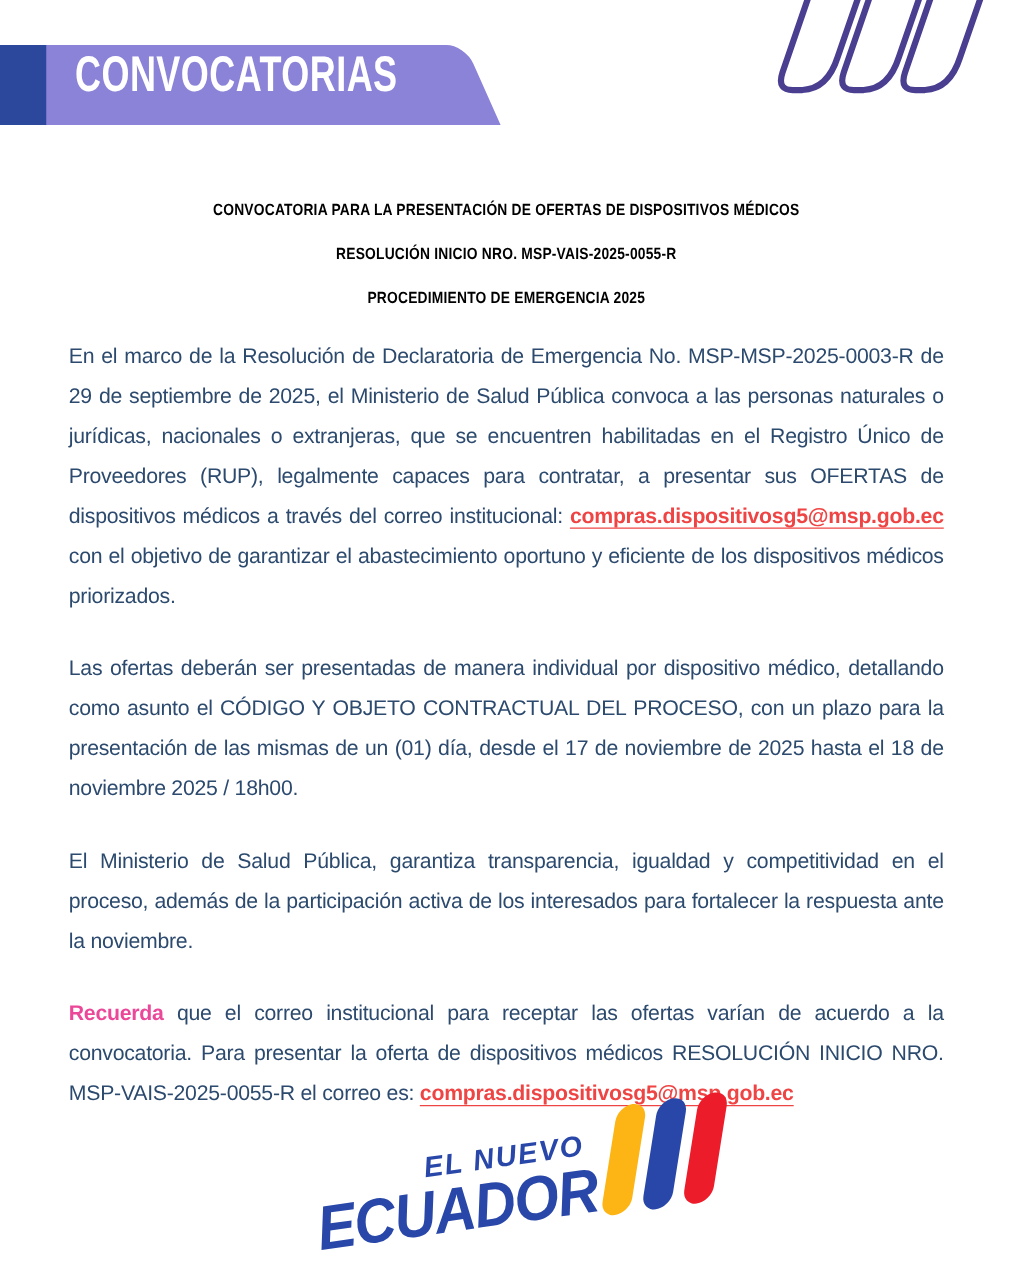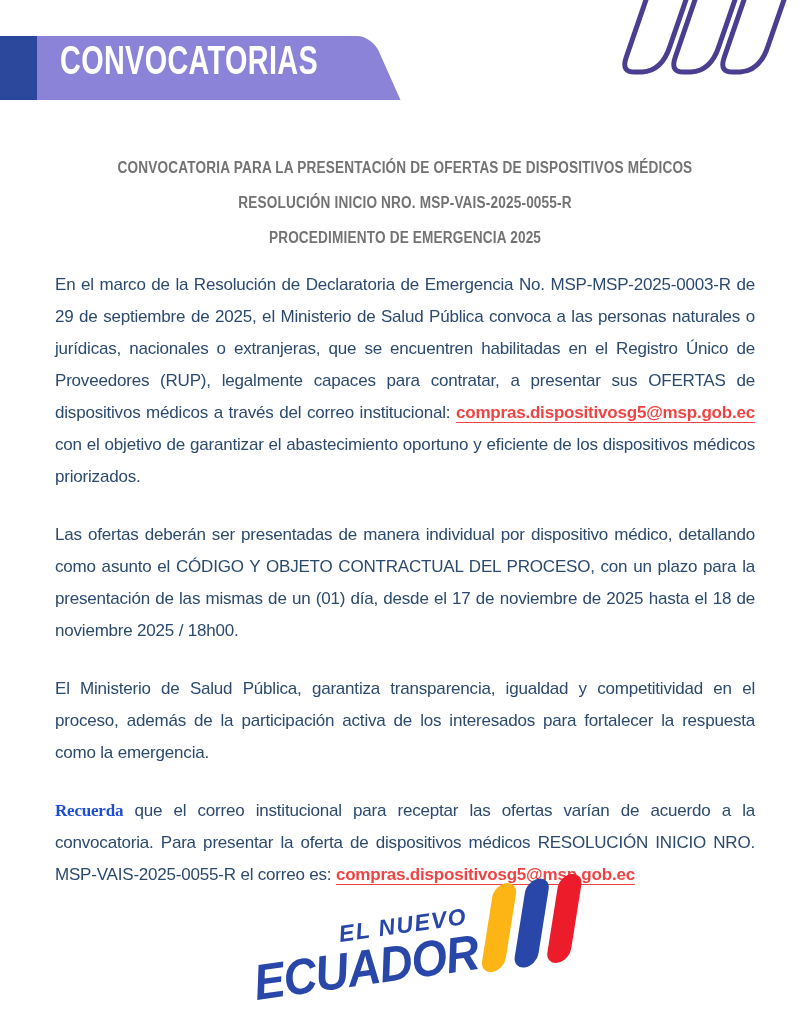--- a/index.html
+++ b/index.html
@@ -47,22 +47,22 @@
     position: absolute; top: 0; right: 18px;
     width: 178px; height: 80px;
   }
 
   
   main {
     position: absolute; top: 150px; left: 55px; right: 53px;
   }
   .title {
     text-align: center;
-    color: #737373;
-    font-size: 16px;
+    color: #000000;
+    font-size: 13px;
     font-weight: bold;
     line-height: 35px;
     margin-bottom: 14px;
   }
   .title-line {
     display: block;
     white-space: nowrap;
     transform: scaleX(0.85);
     transform-origin: center;
     letter-spacing: 0.2px;
@@ -75,21 +75,21 @@
     letter-spacing: -0.2px;
     margin-bottom: 26px;
   }
   .email {
     font-weight: bold;
     color: #ef4444;
     text-decoration: underline;
     text-underline-offset: 4px;
     cursor: pointer;
   }
-  .para strong { color: #1d4ed8; font-family: Liberation Serif, serif; }
+  .para strong { color: #ec4899; }
 
   
   .logo {
     position: absolute; top: 898px; left: 50%;
     transform: translateX(-50%) rotate(-8deg);
     display: flex;
     align-items: flex-end;
     gap: 12px;
   }
   .logo-text { text-align: right; }
@@ -157,21 +157,21 @@
     </h1>
 
     <p class="para">
       <span>En el marco de la Resolución de Declaratoria de Emergencia No. MSP-MSP-2025-0003-R de 29 de septiembre de 2025, el Ministerio de Salud Pública convoca a las personas naturales o jurídicas, nacionales o extranjeras, que se encuentren habilitadas en el Registro Único de Proveedores (RUP), legalmente capaces para contratar, a presentar sus OFERTAS de dispositivos médicos a través del correo institucional:</span>
       <span class="email">compras.dispositivosg5@msp.gob.ec</span>
       <span>con el objetivo de garantizar el abastecimiento oportuno y eficiente de los dispositivos médicos priorizados.</span>
     </p>
 
     <p class="para">Las ofertas deberán ser presentadas de manera individual por dispositivo médico, detallando como asunto el CÓDIGO Y OBJETO CONTRACTUAL DEL PROCESO, con un plazo para la presentación de las mismas de un (01) día, desde el 17 de noviembre de 2025 hasta el 18 de noviembre 2025 / 18h00.</p>
 
-    <p class="para">El Ministerio de Salud Pública, garantiza transparencia, igualdad y competitividad en el proceso, además de la participación activa de los interesados para fortalecer la respuesta como la emergencia.</p>
+    <p class="para">El Ministerio de Salud Pública, garantiza transparencia, igualdad y competitividad en el proceso, además de la participación activa de los interesados para fortalecer la respuesta ante la noviembre.</p>
 
     <p class="para">
       <strong>Recuerda</strong>
       <span>que el correo institucional para receptar las ofertas varían de acuerdo a la convocatoria. Para presentar la oferta de dispositivos médicos  RESOLUCIÓN INICIO NRO. MSP-VAIS-2025-0055-R el correo es:</span>
       <span class="email">compras.dispositivosg5@msp.gob.ec</span>
     </p>
   </main>
 
   <footer>
     <div class="logo">

